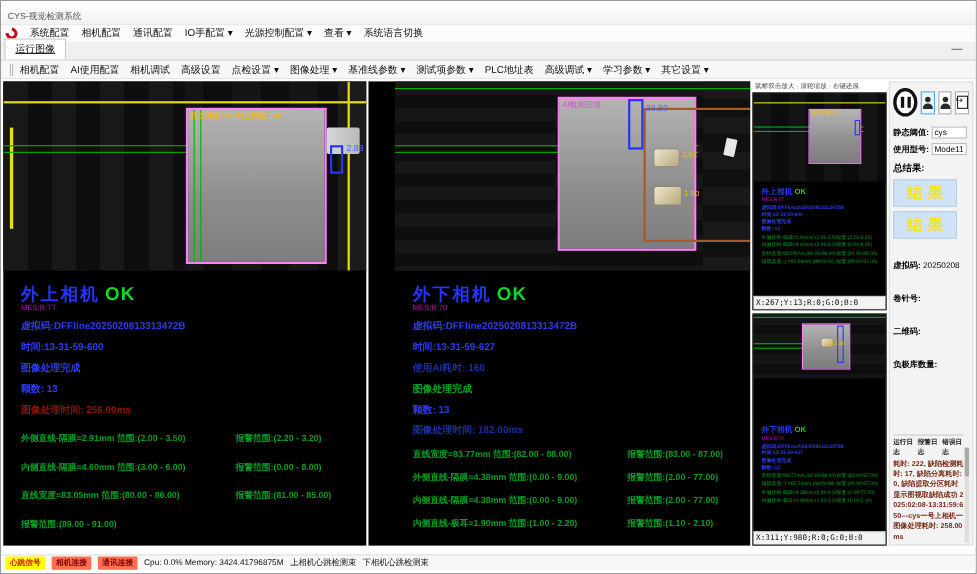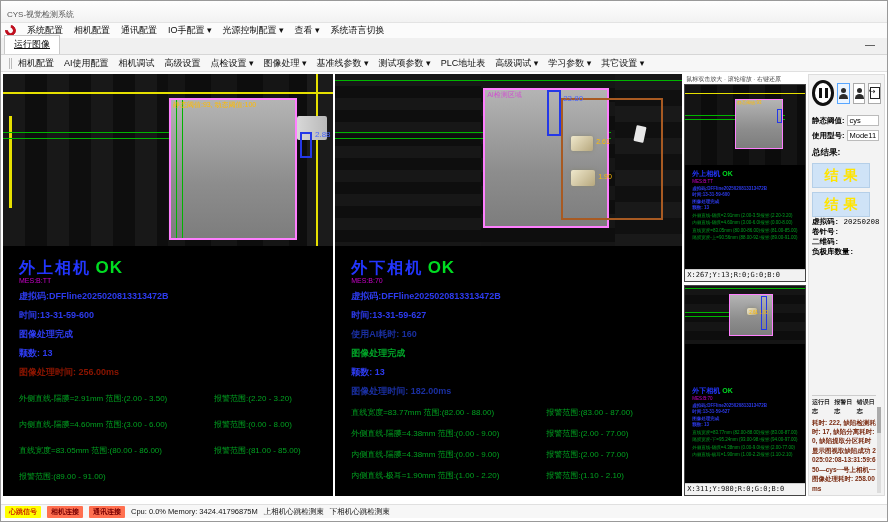--- a/index.html
+++ b/index.html
@@ -16,21 +16,21 @@
   .tabrow { height:17px; background:#f0f0f0; border-bottom:1px solid #d6d6d6; display:flex; align-items:flex-end; padding-left:3px; position:relative; }
   .tab-active { background:#fff; border:1px solid #c9c9c9; border-bottom:none; font-size:9px; padding:2px 9px 3px; color:#111;text-decoration:underline; }
   .win-min { position:absolute; right:10px; top:1px; font-size:10px; color:#333; width:14px; text-align:center; cursor:default; }
   .toolbar { height:17px; display:flex; align-items:center; gap:10px; padding-left:8px; font-size:9px; color:#111; background:#f7f7f7; border-bottom:1px solid #e0e0e0; }
   .tb-grip { width:3px; height:11px; border-left:1px solid #bbb; border-right:1px solid #bbb; margin-right:-4px; }
 
   
   .main { display:flex; gap:2px; padding:2px; height:426px; background:#fff; }
   .panel { background:#000; position:relative; display:flex; flex-direction:column; overflow:hidden; }
   .panel-left { width:331px; }
-  .panel-mid  { width:348px; }
+  .panel-mid  { width:348px;padding-left:24px; }
   .thumb-col  { width:122px; display:flex; flex-direction:column; background:#fff; }
   .sidebar    { width:77px; background:#f3f3f3; border:1px solid #ddd; display:flex; flex-direction:column; padding:2px 3px; }
 
   
   .imgarea { position:relative; height:172px; flex:0 0 auto;
              background:repeating-linear-gradient(90deg,#151515 0 26px,#0d0d0d 26px 52px); overflow:hidden; }
   .band-h  { background:repeating-linear-gradient(180deg,#161616 0 14px,#0e0e0e 14px 28px); }
   .yline-h { position:absolute; left:0; right:0; height:2px; background:#e6e000; }
   .yline-v { position:absolute; width:2px; background:#e6e000; }
   .gline-h { position:absolute; height:1px; background:#00b400; }
@@ -48,21 +48,21 @@
 
   
   .resblock { padding:12px 0 0 16px; color:#ddd; }
   .res-title { font-family:"DejaVu Serif", serif; font-weight:bold; font-size:16px; color:#2336ff; letter-spacing:2px; }
   .res-ok { color:#00dd22; font-size:17px; font-weight:bold; font-family:"Liberation Sans",sans-serif; letter-spacing:1px; }
   .res-mes { color:#cc00cc; font-size:7px; margin-top:-2px; }
   .res-row { font-size:9px; font-weight:bold; margin-top:6px; white-space:nowrap; }
   .c-blue { color:#2d3bee; } .c-green { color:#00a327; } .c-navy { color:#1a2fa0; } .c-red { color:#8c1500; }
   .meas { margin-top:14px; }
   .meas-mid { margin-top:9px; }
-  .meas-row { display:flex; font-size:8px; color:#00a020; margin-bottom:15px; white-space:nowrap; }
+  .meas-row { display:flex; font-size:8px; color:#00a020; margin-bottom:15px; white-space:nowrap;font-weight:bold; }
   .meas-mid .meas-row { margin-bottom:10px; }
   .meas-row .mv { width:195px; flex:0 0 auto; }
 
   
   .thumb-hint { height:10px; font-size:6px; color:#444; background:#fff; line-height:10px; padding-left:2px; white-space:nowrap; overflow:hidden; }
   .thumb { background:#000; position:relative; display:flex; flex-direction:column; border:1px solid #444; }
   .thumb-top { height:198px; margin-bottom:3px; }
   .thumb-bottom { flex:1; }
   .mini-img { position:relative; height:80px; flex:0 0 auto; background:repeating-linear-gradient(90deg,#141414 0 16px,#0c0c0c 16px 32px); overflow:hidden; }
   .mini-img2 { height:58px; background:repeating-linear-gradient(180deg,#151515 0 9px,#0d0d0d 9px 18px); }
@@ -88,21 +88,21 @@
   .doorico { position:relative; width:10px; height:12px; border:1px solid #222; background:#fff; }
   .doorico::after { content:"↪"; position:absolute; left:-2px; top:-1px; font-size:8px; color:#222; }
   .frow { display:flex; align-items:center; font-size:7.5px; color:#000; margin:2px 0; gap:2px; }
   .flabel { font-weight:bold; white-space:nowrap; }
   .fval { background:#fff; border:1px solid #bbb; padding:0 2px; min-width:32px; height:11px; line-height:10px; font-size:7.5px; }
   .side-label { font-size:8.5px; font-weight:bold; color:#000; margin-top:4px; }
   .result-block { width:58px; height:25px; background:#cfe3f7; border:1px solid #b5cfe8; margin-top:4px;
                   display:flex; align-items:center; justify-content:center;
                   color:#ffe400; font-weight:bold; font-size:14px; letter-spacing:5px;
                   font-family:"DejaVu Serif", serif; text-indent:5px; }
-  .side-row { font-size:7.5px; color:#000; margin-top:0; white-space:nowrap;font-family:Liberation Mono, monospace; }
+  .side-row { font-size:7.5px; color:#000; margin-top:20px; white-space:nowrap; }
   .side-row b { font-weight:bold; }
   .log-area { margin-top:auto; position:relative; padding-right:5px; }
   .log-tabs { display:flex; gap:3px; font-size:6px; font-weight:bold; color:#222; border-top:1px solid #ccc; padding-top:2px; }
   .log-text { color:#7a2a10; font-size:6.5px; line-height:1.45; margin-top:2px; word-break:break-all; font-weight:bold; }
   .log-scroll { position:absolute; right:0; top:12px; bottom:0; width:4px; background:#ddd; }
   .log-scroll i { display:block; width:4px; height:26px; background:#aaa; }
 
   
   .statusrow { display:flex; align-items:center; gap:6px; height:14px; margin-top:6px; padding-left:4px;
                font-size:7.5px; color:#111; background:#f7f7f7; border-top:1px solid #e0e0e0; }

